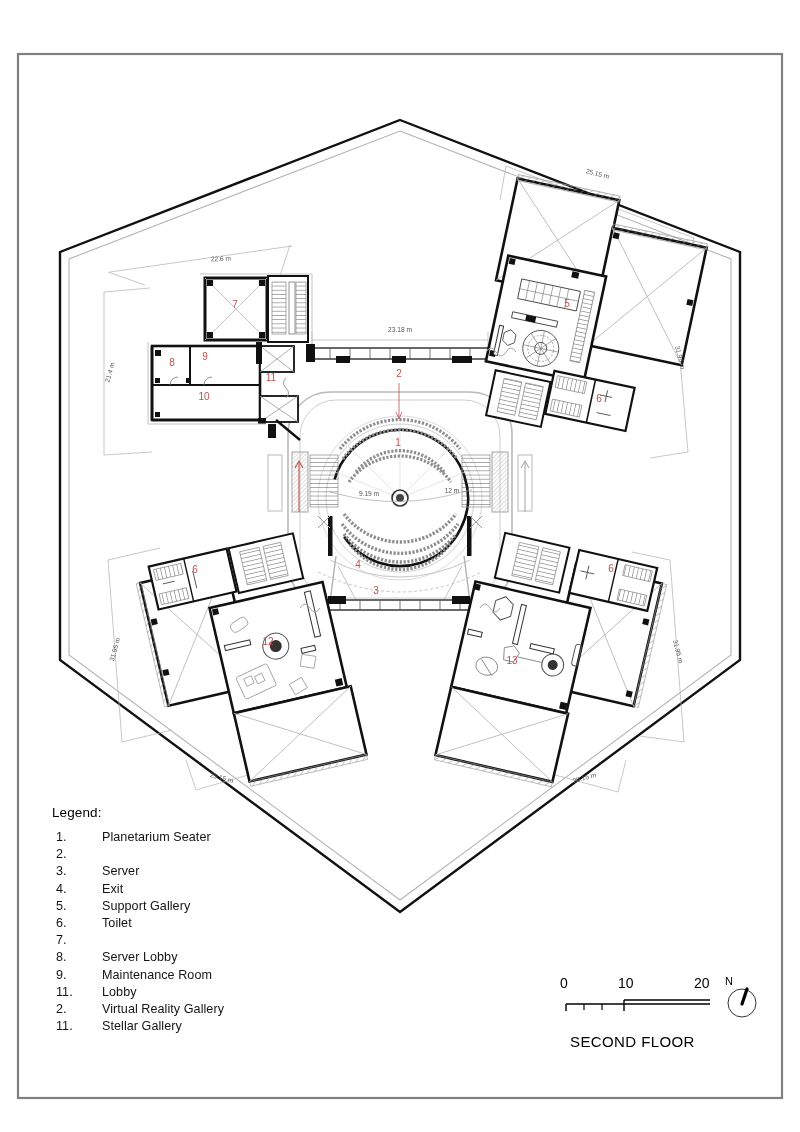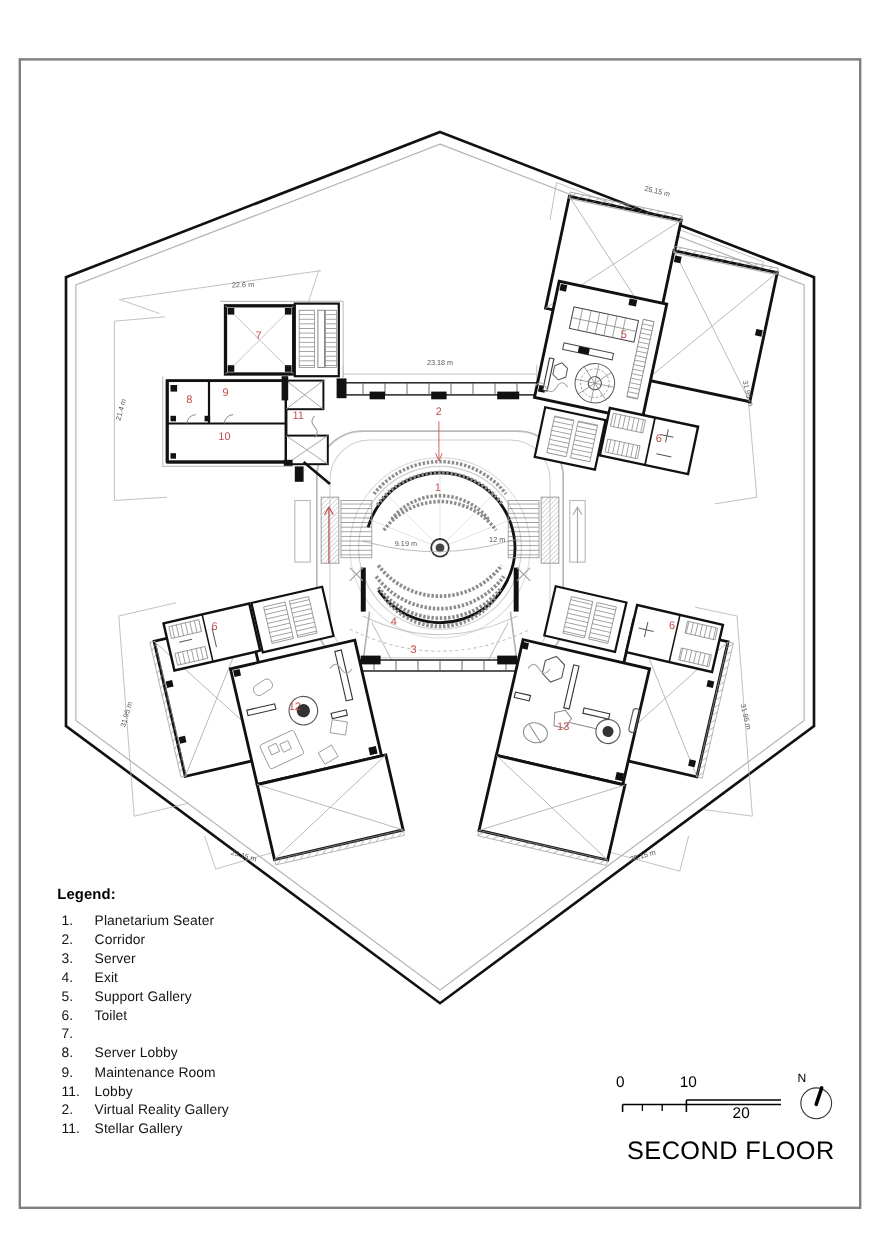--- a/index.html
+++ b/index.html
@@ -30,39 +30,39 @@
   }
   
   #legend {
     position: absolute;
     left: 52px;
     top: 805px;
     width: 330px;
   }
   #legend-title {
     font-size: 13.5px;
-    font-weight: bold;
+    font-weight: normal;
     color: #000;
     margin-bottom: 9px;
     letter-spacing: .1px;
   }
   .legend-row {
     display: flex;
     font-size: 12.6px;
     line-height: 17.2px;
     color: #141414;
     letter-spacing: .05px;
   }
   .legend-num {
     width: 30px;
     flex: 0 0 30px;
     text-align: left;
     padding-left: 4px;
   }
-  .legend-label { flex: 1 1 auto; }
+  .legend-label { flex: 1 1 auto; margin-left: 16px; }
 
   
   #title-block {
     position: absolute;
     left: 560px;
     top: 975px;
     width: 210px;
   }
   #scalebar-wrap {
     position: relative;
@@ -72,21 +72,21 @@
   .scale-num {
     position: absolute;
     font-size: 14px;
     color: #000;
     top: 0;
   }
   #floor-title {
     position: absolute;
     left: 10px;
     top: 58px;
-    font-size: 23px;
+    font-size: 15px;
     color: #000;
     letter-spacing: .4px;
     white-space: nowrap;
   }
   #north-wrap {
     position: absolute;
     left: 164px;
     top: 2px;
     width: 44px;
     height: 46px;
@@ -552,21 +552,20 @@
 
   <div id="legend">
     <div id="legend-title">Legend:</div>
     <div id="legend-list">
         <div class="legend-row">
           <span class="legend-num">1.</span>
           <span class="legend-label">Planetarium Seater</span>
         </div>
         <div class="legend-row">
           <span class="legend-num">2.</span>
-          <span class="legend-label">Corridor</span>
         </div>
         <div class="legend-row">
           <span class="legend-num">3.</span>
           <span class="legend-label">Server</span>
         </div>
         <div class="legend-row">
           <span class="legend-num">4.</span>
           <span class="legend-label">Exit</span>
         </div>
         <div class="legend-row">
@@ -600,21 +599,21 @@
           <span class="legend-num">11.</span>
           <span class="legend-label">Stellar Gallery</span>
         </div>
       </div>
   </div>
 
   <div id="title-block">
     <div id="scalebar-wrap">
       <span class="scale-num" style="left:0px;">0</span>
       <span class="scale-num" style="left:58px;">10</span>
-      <span class="scale-num" style="left:106px;margin-top:28px;">20</span>
+      <span class="scale-num" style="left:134px;">20</span>
       <svg width="160" height="22" viewBox="0 0 160 22" style="position:absolute;left:2px;top:19px;">
         <line x1="4" y1="10" x2="148" y2="10" stroke="#000" stroke-width="1.4"></line>
         <line x1="4" y1="10" x2="4" y2="17" stroke="#000" stroke-width="1.4"></line>
         <line x1="22" y1="10" x2="22" y2="16" stroke="#000" stroke-width="1.2"></line>
         <line x1="40" y1="10" x2="40" y2="16" stroke="#000" stroke-width="1.2"></line>
         <line x1="62" y1="10" x2="62" y2="17" stroke="#000" stroke-width="1.4"></line>
         <line x1="62" y1="6" x2="148" y2="6" stroke="#000" stroke-width="1.4"></line>
         <line x1="62" y1="6" x2="62" y2="10" stroke="#000" stroke-width="1.4"></line>
       </svg>
       <div id="north-wrap">

